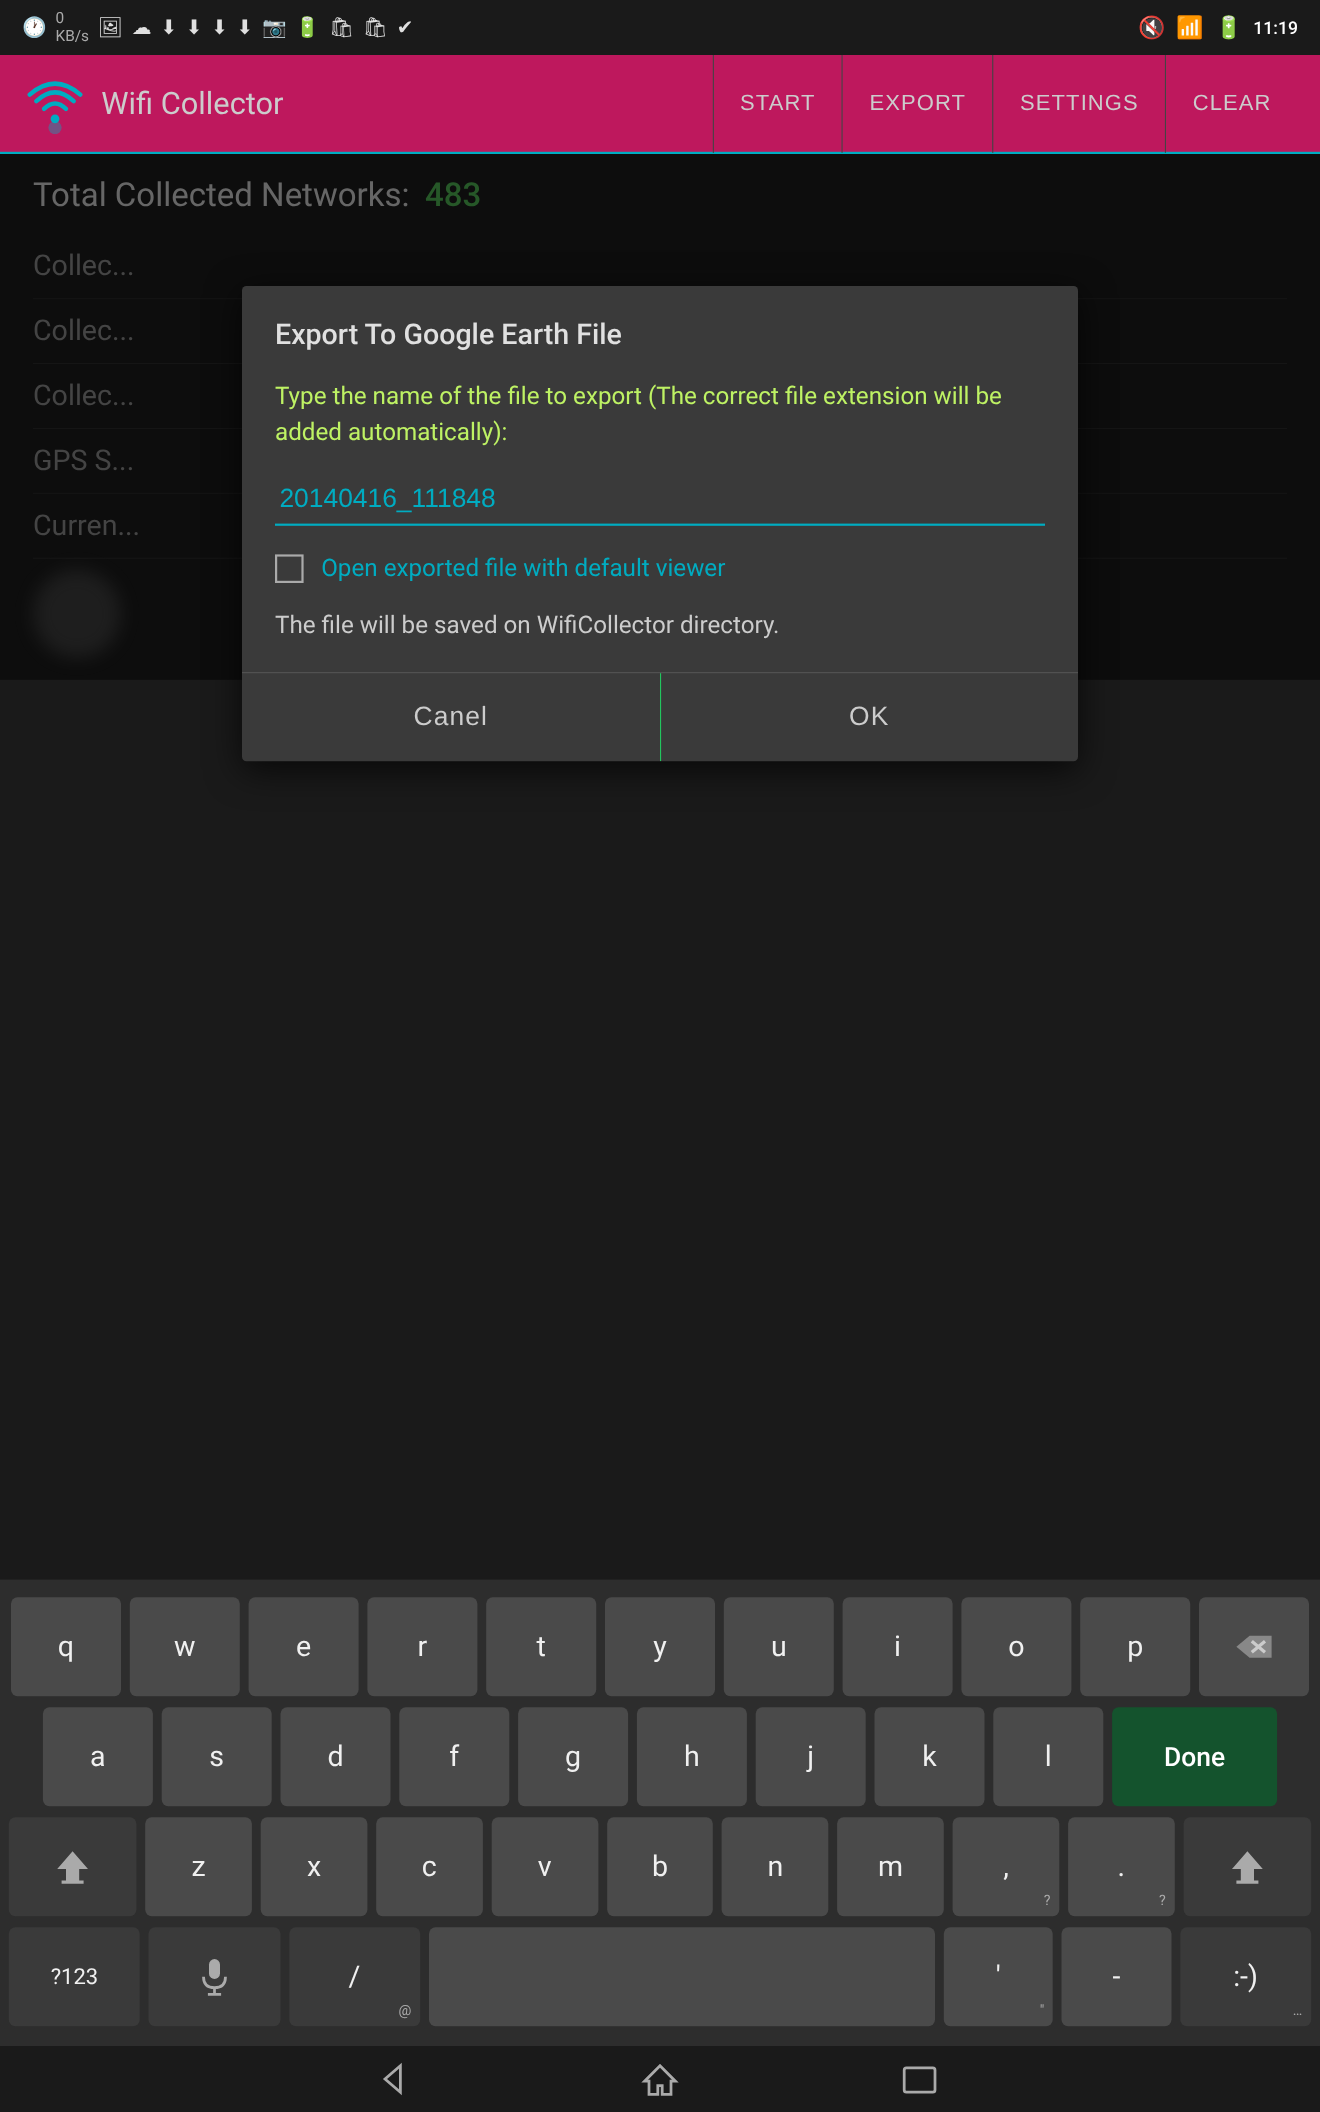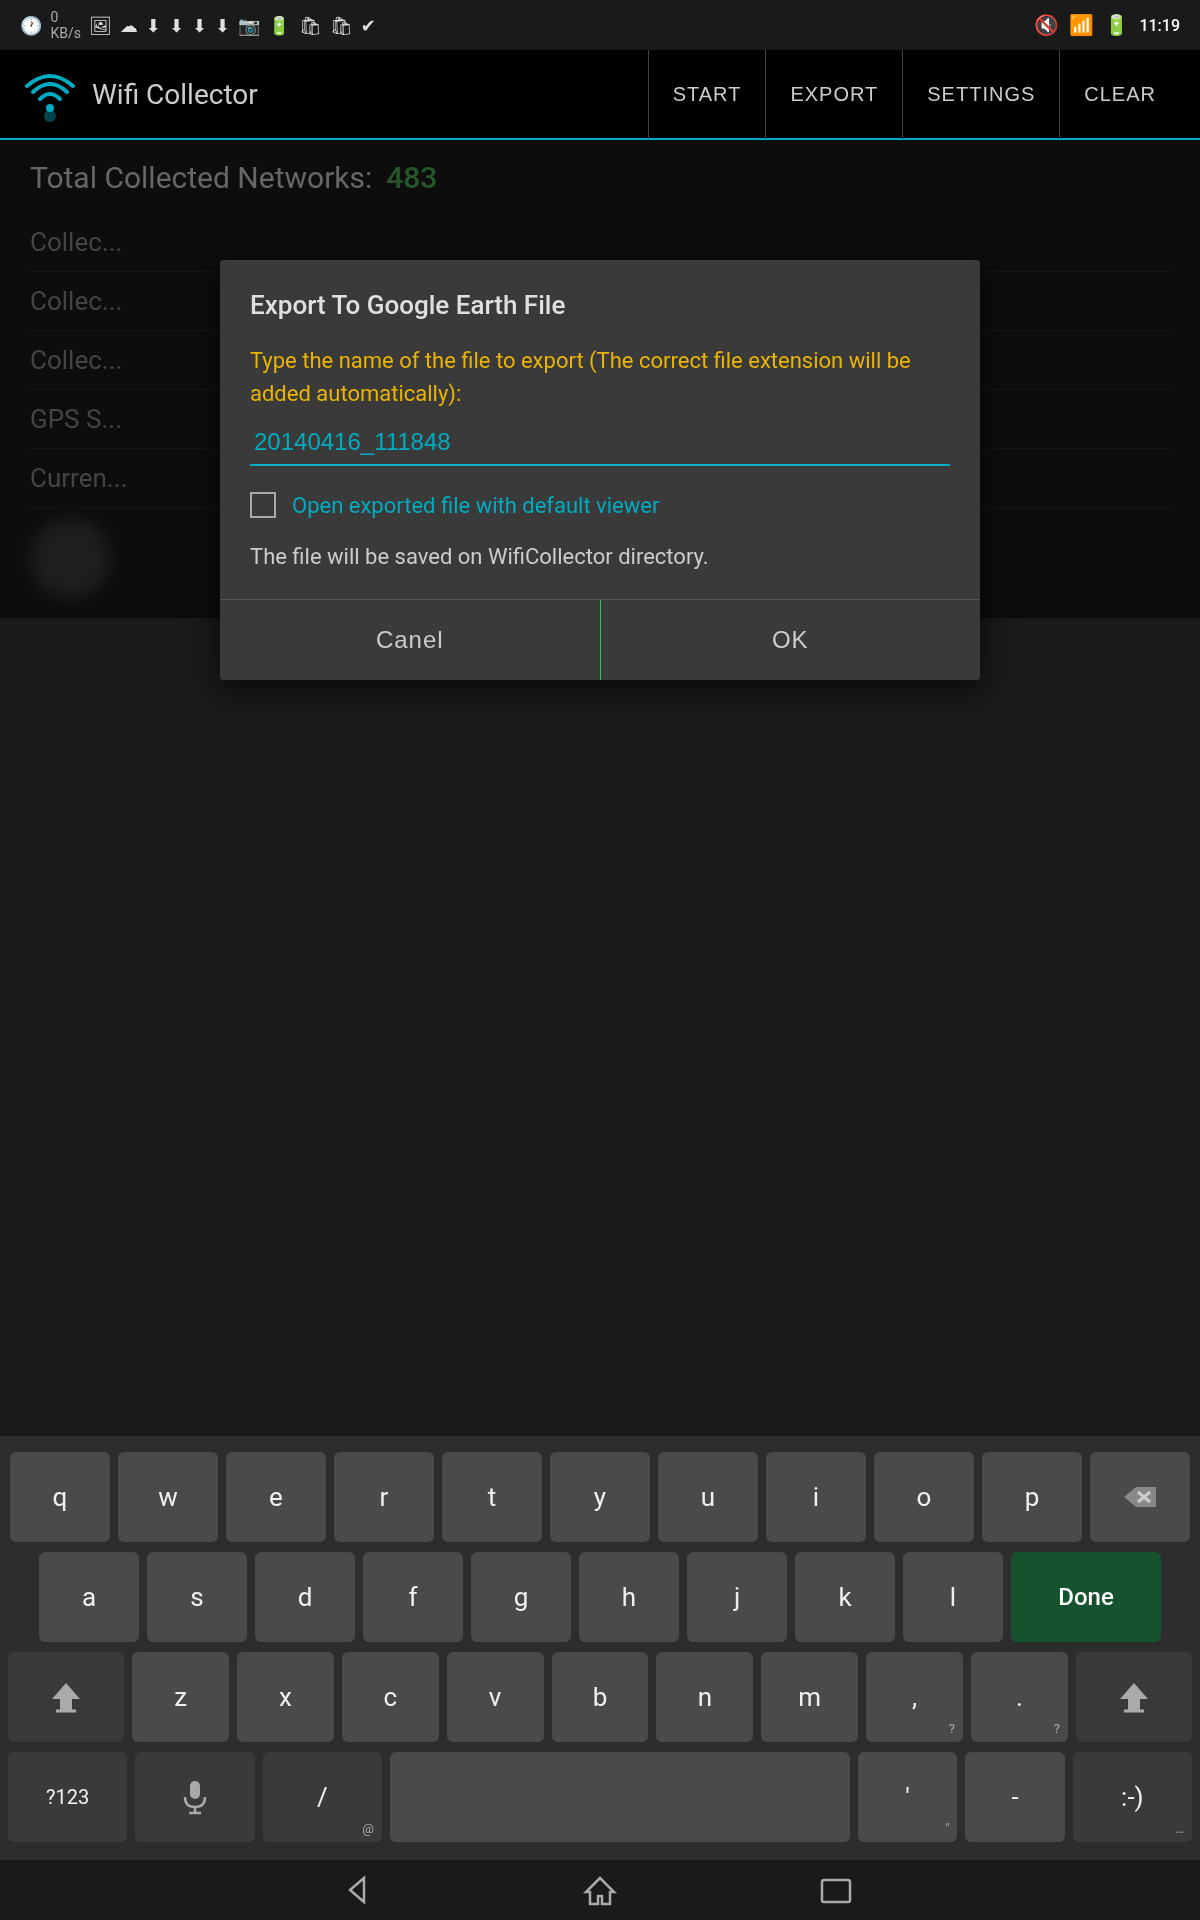--- a/index.html
+++ b/index.html
@@ -39,21 +39,21 @@
     .status-time {
       font-size: 16px;
       color: #fff;
       font-weight: 500;
     }
 
     
     .app-bar {
       width: 100%;
       height: 90px;
-      background: #000000;
+      background: #be185d;
       display: flex;
       align-items: center;
       padding: 0 20px;
       border-bottom: 2px solid #00acc1;
     }
     .app-bar-logo {
       display: flex;
       align-items: center;
       gap: 12px;
       flex: 1;
@@ -136,23 +136,23 @@
       padding: 30px 30px 20px 30px;
     }
     .dialog-title {
       font-size: 26px;
       color: #e0e0e0;
       font-weight: 500;
       margin-bottom: 24px;
     }
     .dialog-desc {
       font-size: 22px;
-      color: #eab308;
+      color: #bef264;
       line-height: 1.5;
-      margin-bottom: 10px;
+      margin-bottom: 22px;
     }
     .dialog-input {
       width: 100%;
       background: transparent;
       border: none;
       border-bottom: 2px solid #00acc1;
       color: #00acc1;
       font-size: 24px;
       padding: 8px 4px;
       outline: none;

